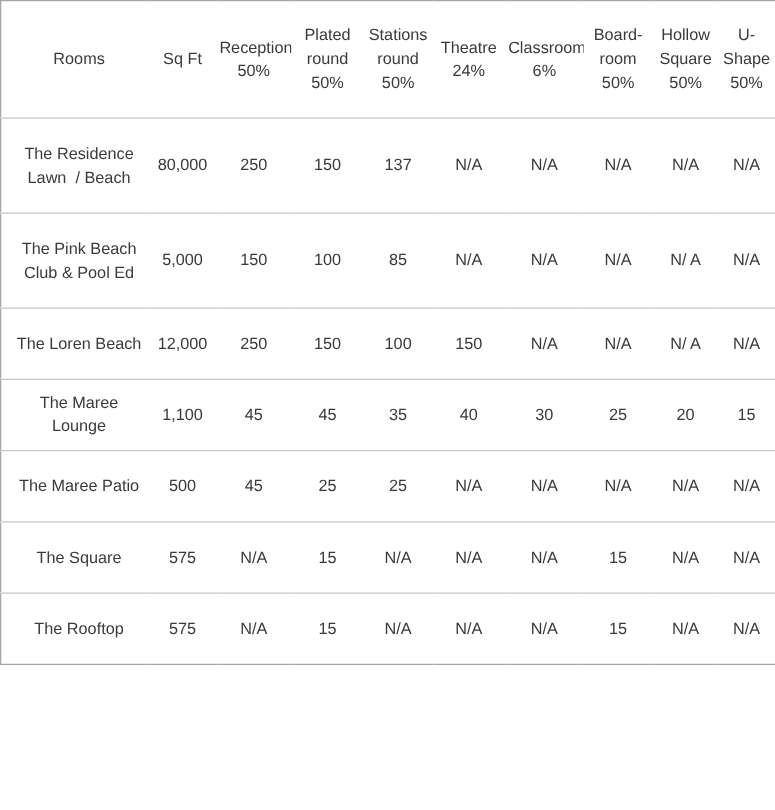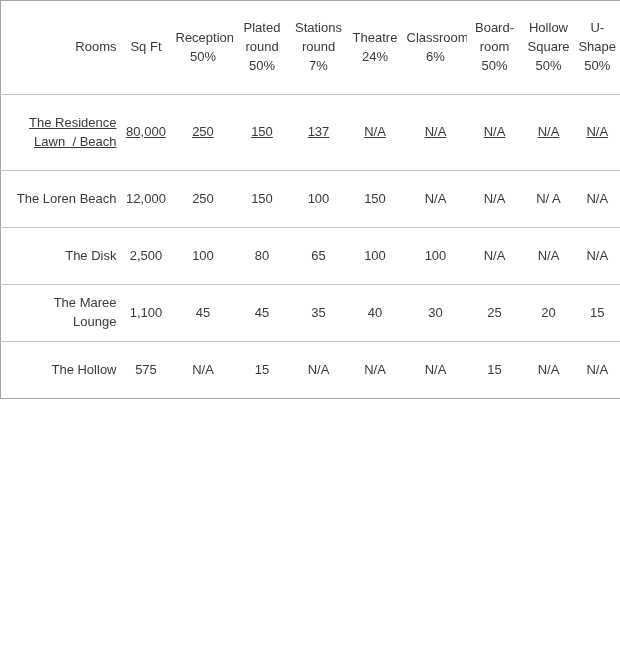--- a/index.html
+++ b/index.html
@@ -31,23 +31,23 @@
     padding: 2px 2px;
     color: #3a3a3a;
     white-space: pre-line;
     overflow: hidden;
   }
   table.capacity thead th {
     border-top: none;
   }
   table.capacity thead tr { height: 94px; }
   table.capacity tbody tr { height: 57px; }
-  table.capacity tbody tr.tall { height: 76px; text-decoration: underline; }
+  table.capacity tbody tr.tall { height: 76px; }
   table.capacity .first-col {
-    text-align: right;
+    text-align: center;
     padding-left: 9px;
     white-space: pre-wrap;
   }
   
   col.c1  { width: 118px; }
   col.c2  { width: 55px; }
   col.c3  { width: 59px; }
   col.c4  { width: 59px; }
   col.c5  { width: 54px; }
   col.c6  { width: 59px; }
@@ -76,21 +76,21 @@
     <tr>
         <th class="first-col">Rooms</th>
         <th>Sq Ft</th>
         <th>Reception
 50%</th>
         <th>Plated
 round
 50%</th>
         <th>Stations
 round
-7%</th>
+50%</th>
         <th>Theatre
 24%</th>
         <th>Classroom
 6%</th>
         <th>Board-
 room
 50%</th>
         <th>Hollow
 Square
 50%</th>
@@ -106,58 +106,83 @@
         <td>80,000</td>
         <td>250</td>
         <td>150</td>
         <td>137</td>
         <td>N/A</td>
         <td>N/A</td>
         <td>N/A</td>
         <td>N/A</td>
         <td>N/A</td>
       </tr>
+      <tr class="tall">
+        <td class="first-col">The Pink Beach
+Club &amp; Pool Ed</td>
+        <td>5,000</td>
+        <td>150</td>
+        <td>100</td>
+        <td>85</td>
+        <td>N/A</td>
+        <td>N/A</td>
+        <td>N/A</td>
+        <td>N/ A</td>
+        <td>N/A</td>
+      </tr>
       <tr>
         <td class="first-col">The Loren Beach</td>
         <td>12,000</td>
         <td>250</td>
         <td>150</td>
         <td>100</td>
         <td>150</td>
         <td>N/A</td>
         <td>N/A</td>
         <td>N/ A</td>
-        <td>N/A</td>
-      </tr>
-      <tr>
-        <td class="first-col">The Disk</td>
-        <td>2,500</td>
-        <td>100</td>
-        <td>80</td>
-        <td>65</td>
-        <td>100</td>
-        <td>100</td>
-        <td>N/A</td>
-        <td>N/A</td>
         <td>N/A</td>
       </tr>
       <tr>
         <td class="first-col">The Maree Lounge</td>
         <td>1,100</td>
         <td>45</td>
         <td>45</td>
         <td>35</td>
         <td>40</td>
         <td>30</td>
         <td>25</td>
         <td>20</td>
         <td>15</td>
       </tr>
       <tr>
-        <td class="first-col">The Hollow</td>
+        <td class="first-col">The Maree Patio</td>
+        <td>500</td>
+        <td>45</td>
+        <td>25</td>
+        <td>25</td>
+        <td>N/A</td>
+        <td>N/A</td>
+        <td>N/A</td>
+        <td>N/A</td>
+        <td>N/A</td>
+      </tr>
+      <tr>
+        <td class="first-col">The Square</td>
+        <td>575</td>
+        <td>N/A</td>
+        <td>15</td>
+        <td>N/A</td>
+        <td>N/A</td>
+        <td>N/A</td>
+        <td>15</td>
+        <td>N/A</td>
+        <td>N/A</td>
+      </tr>
+      <tr>
+        <td class="first-col">The Rooftop</td>
         <td>575</td>
         <td>N/A</td>
         <td>15</td>
         <td>N/A</td>
         <td>N/A</td>
         <td>N/A</td>
         <td>15</td>
         <td>N/A</td>
         <td>N/A</td>
       </tr>

